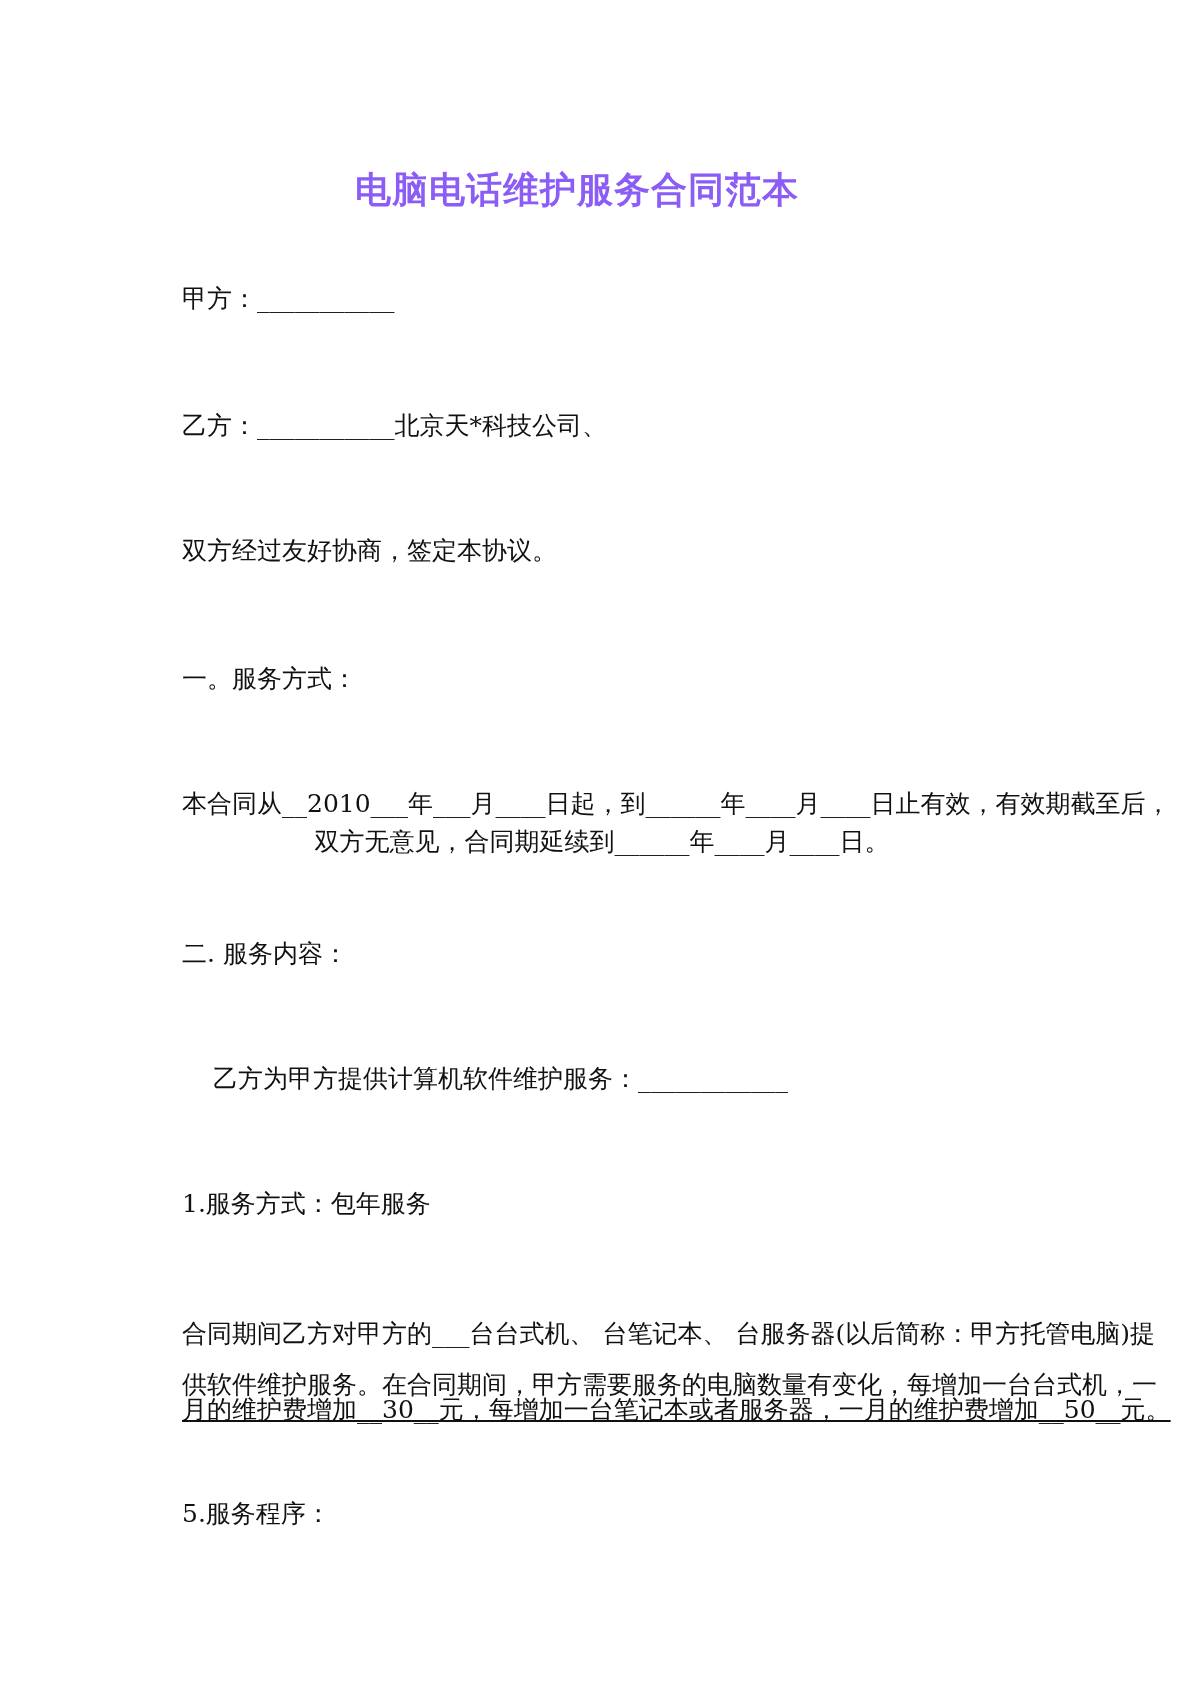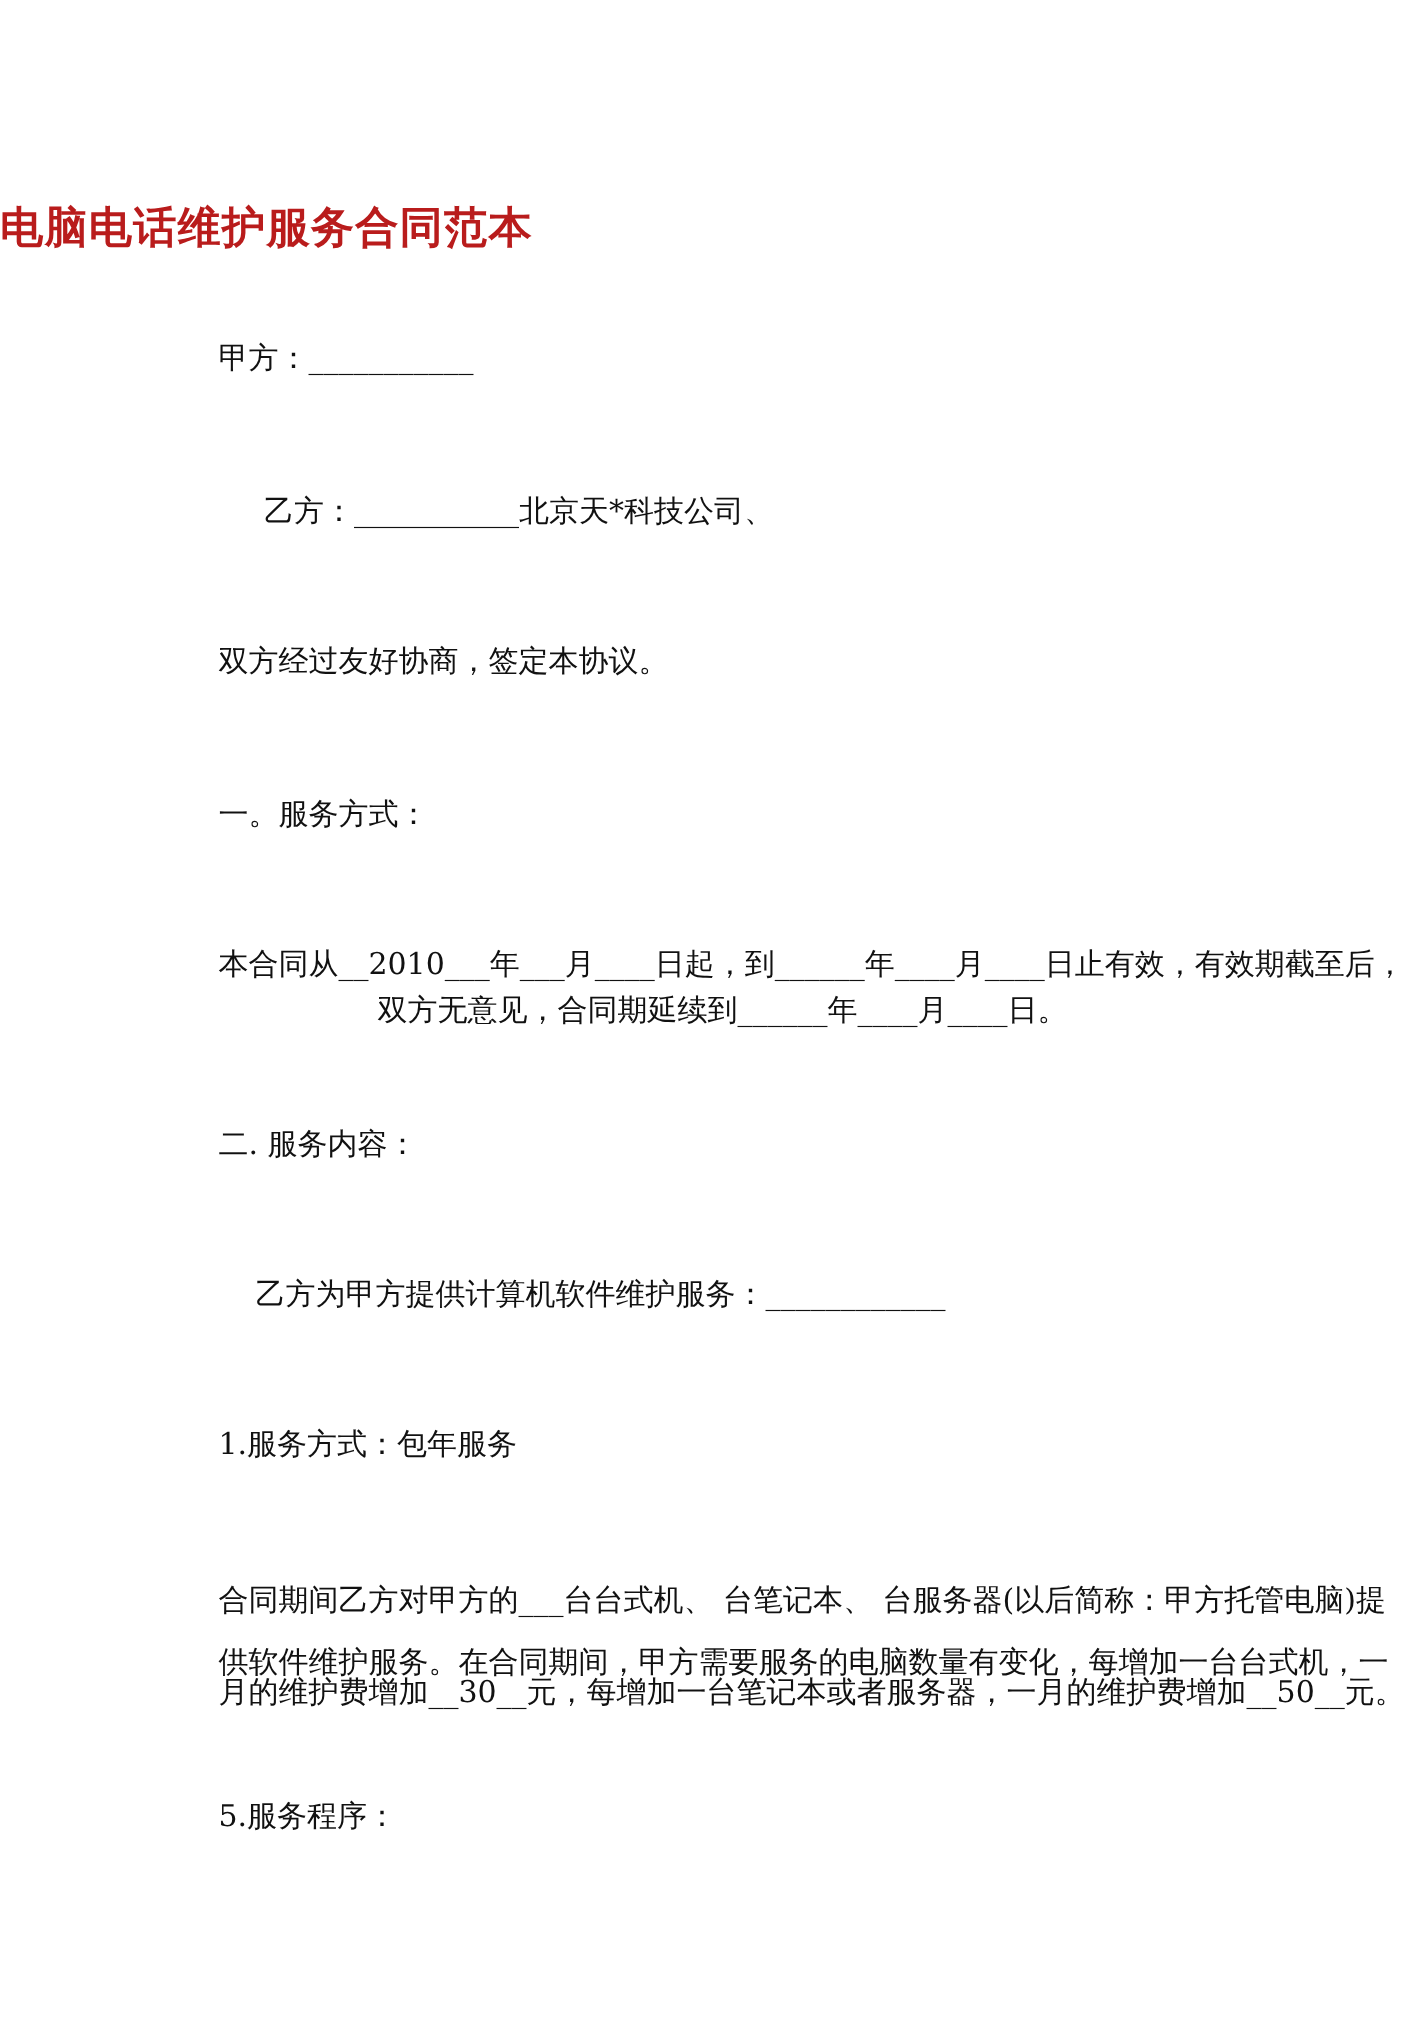--- a/index.html
+++ b/index.html
@@ -1,43 +1,43 @@
 <!DOCTYPE html>
 <html><head>
 <meta charset="utf-8">
 <style>
   html, body { margin: 0; padding: 0; background: #ffffff; }
   body { width: 1190px; height: 1683px; position: relative; overflow: hidden;
          font-family: "DejaVu Serif", "Liberation Serif", serif; color: #111; }
-  .title { position: absolute; left: 0; width: 1154px; top: 166px; text-align: left;
+  .title { position: absolute; left: 0; width: 1154px; top: 166px; text-align: center;
            font-family: "DejaVu Sans", "Liberation Sans", sans-serif; font-weight: bold;
-           font-size: 36px; letter-spacing: 1px; color: #b91c1c; }
+           font-size: 36px; letter-spacing: 1px; color: #8b5cf6; }
   .line { position: absolute; left: 182px; width: 840px; font-size: 25px; line-height: 38px; white-space: pre; }
 </style>
 </head>
 <body>
 
 <div>
   <div class="title">电脑电话维护服务合同范本</div>
 
   <div class="line" style="top:280px;"><span>甲方：</span><span>___________</span></div>
 
-  <div class="line" style="top:407px;margin-left:38px;"><span>乙方：</span><span>___________北京天*科技公司、</span></div>
+  <div class="line" style="top:407px;"><span>乙方：</span><span>___________北京天*科技公司、</span></div>
 
   <div class="line" style="top:532px;">双方经过友好协商，签定本协议。</div>
 
   <div class="line" style="top:660px;">一。服务方式：</div>
 
   <div class="line" style="top:785px;">本合同从__2010___年___月____日起，到______年____月____日止有效，有效期截至后，</div>
   <div class="line" style="top:823px;text-align:center;">双方无意见，合同期延续到______年____月____日。</div>
 
   <div class="line" style="top:935px;">二. 服务内容：</div>
 
   <div class="line" style="top:1060px;margin-left:31px;">乙方为甲方提供计算机软件维护服务：____________</div>
 
   <div class="line" style="top:1185px;">1.服务方式：包年服务</div>
 
   <div class="line" style="top:1315px;">合同期间乙方对甲方的___台台式机、 台笔记本、 台服务器(以后简称：甲方托管电脑)提</div>
   <div class="line" style="top:1353px;margin-top:13px;">供软件维护服务。在合同期间，甲方需要服务的电脑数量有变化，每增加一台台式机，一</div>
-  <div class="line" style="top:1391px;">月的维护费增加__30__元，每增加一台笔记本或者服务器，一月的维护费增加__50__元。</div>
+  <div class="line" style="top:1391px;text-decoration:underline;">月的维护费增加__30__元，每增加一台笔记本或者服务器，一月的维护费增加__50__元。</div>
 
   <div class="line" style="top:1495px;">5.服务程序：</div>
 </div>
 
 </body></html>

